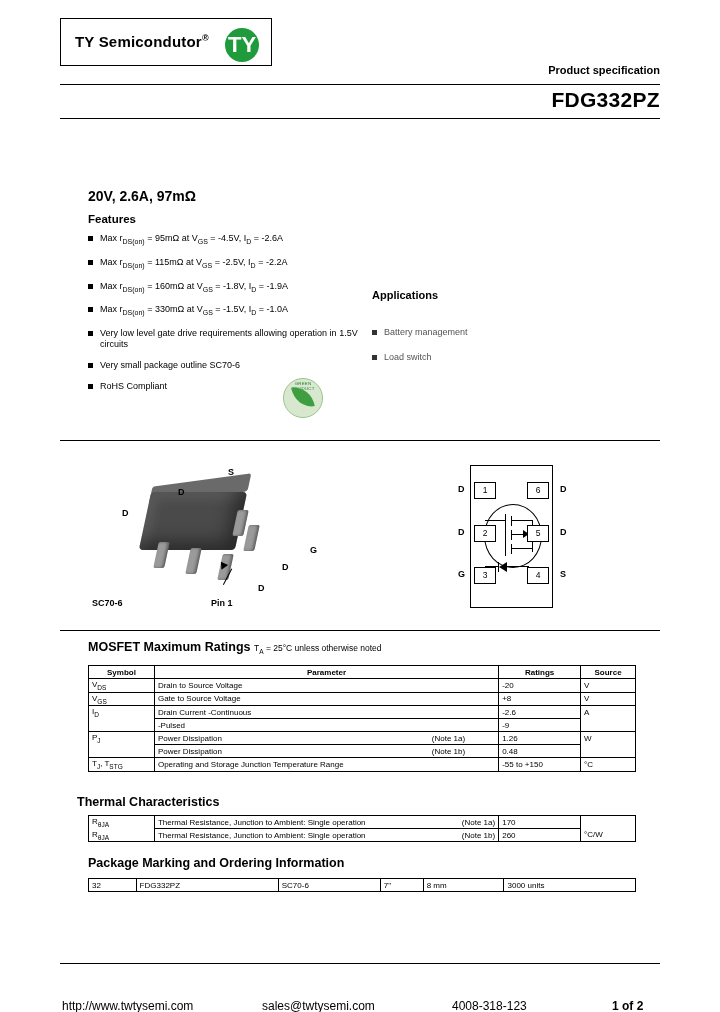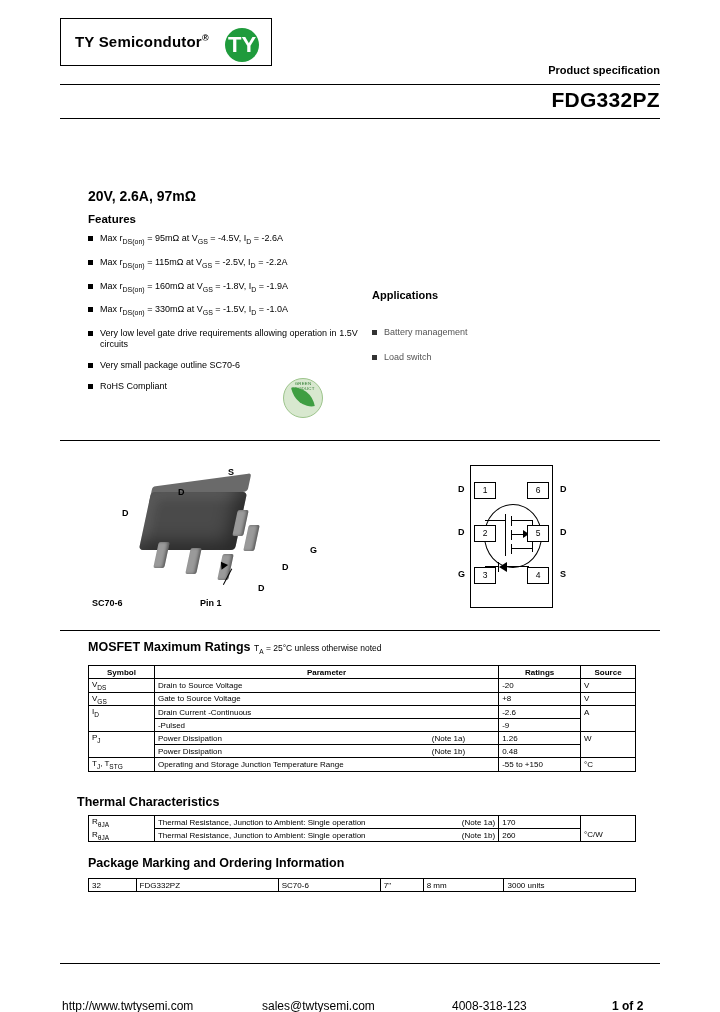--- a/index.html
+++ b/index.html
@@ -378,21 +378,21 @@
     <div class="pkg-lbl" style="left:118px; top:37px;">D</div>
     <div class="pkg-lbl" style="left:62px; top:58px;">D</div>
     <div class="pkg-lbl" style="left:250px; top:95px;">G</div>
     <div class="pkg-lbl" style="left:222px; top:112px;">D</div>
     <div class="pkg-lbl" style="left:198px; top:133px;">D</div>
 
     <div class="arrow-pin1"></div>
     <div class="arrow-head"></div>
 
     <div class="pkg-lbl" style="left:32px; top:148px;">SC70-6</div>
-    <div class="pkg-lbl" style="left:140px; top:148px;">Pin 1</div>
+    <div class="pkg-lbl" style="left:151px; top:148px;">Pin 1</div>
   </div>
 
   <div class="schem">
     <div class="schem-oval"></div>
 
     <div class="mos-line" style="left:34px; top:48px; width:1.2px; height:42px;"></div>
     <div class="mos-line" style="left:40px; top:50px; width:1.2px; height:10px;"></div>
     <div class="mos-line" style="left:40px; top:64px; width:1.2px; height:10px;"></div>
     <div class="mos-line" style="left:40px; top:78px; width:1.2px; height:10px;"></div>
     <div class="mos-line" style="left:40px; top:54px; width:22px; height:1.2px;"></div>

